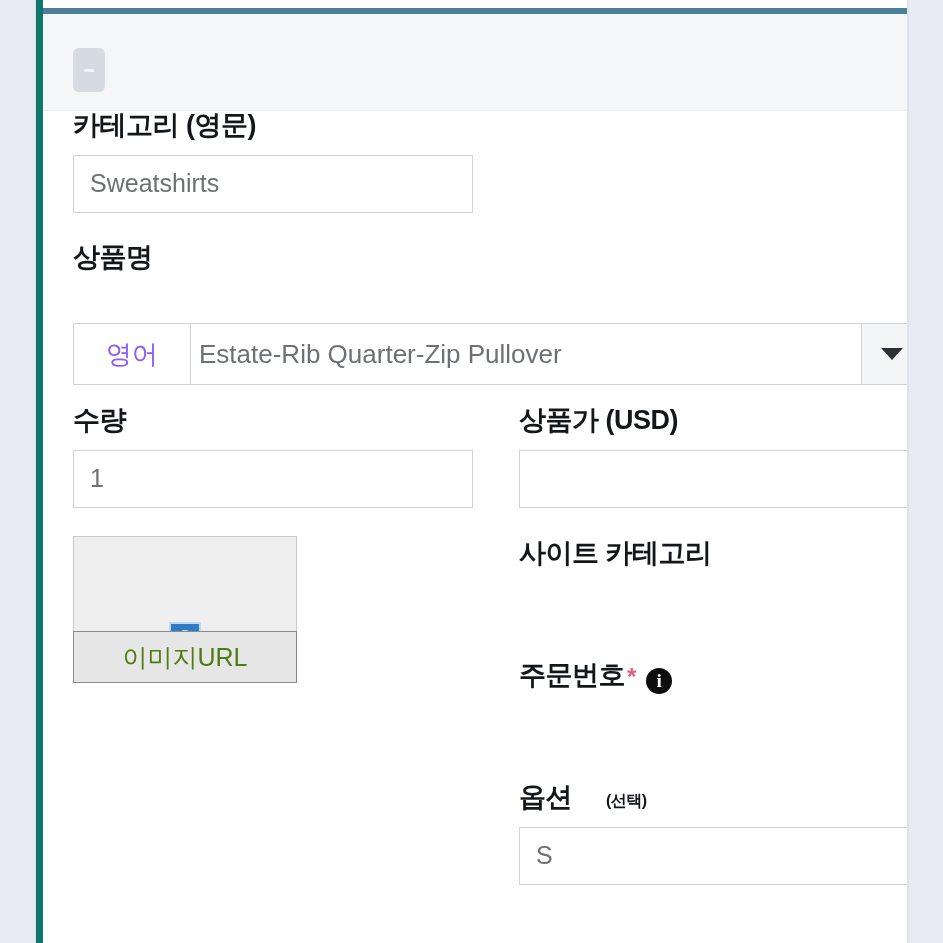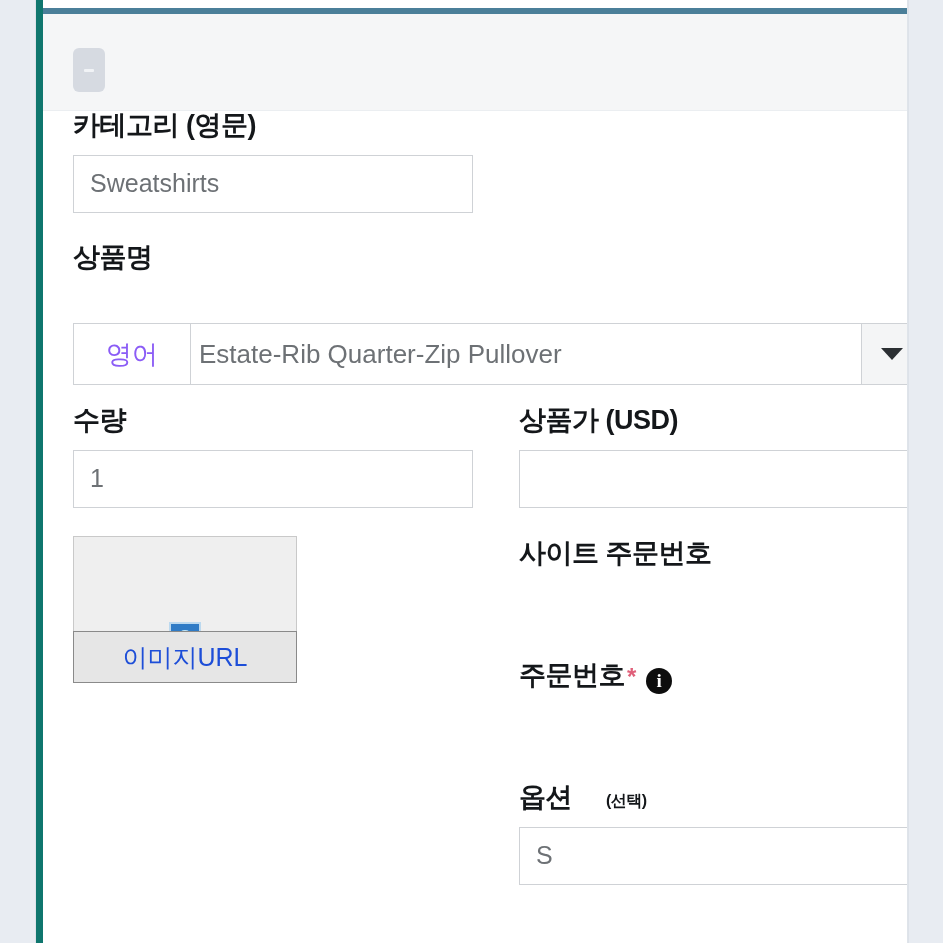--- a/index.html
+++ b/index.html
@@ -252,21 +252,21 @@
     height: 52px;
     margin-top: -8px;
     background: #e6e6e6;
     border: 1px solid #8a8a8a;
     box-sizing: border-box;
     display: flex;
     align-items: center;
     justify-content: center;
     font-family: "Liberation Sans", "DejaVu Sans", sans-serif;
     font-size: 25px;
-    color: #1d4ed8;
+    color: #4d7c0f;
     cursor: pointer;
     z-index: 2;
   }
 
   
   .gap-lbl  { height: 14px; }
   .gap-blk  { height: 30px; }
 </style>
 </head>
 <body>
@@ -326,21 +326,21 @@
 
       <div class="col-right">
 
         <div style="position:absolute; left:0; top:295px; width:404px;">
           <span class="field-label">상품가 (USD)</span>
           <div class="gap-lbl"></div>
           <input class="text-input" type="text" value="" placeholder="" style="">
         </div>
 
         <div style="position:absolute; left:0; top:428px; width:404px;">
-          <span class="field-label">사이트 주문번호</span>
+          <span class="field-label">사이트 카테고리</span>
           <div class="gap-lbl"></div>
         </div>
 
         <div style="position:absolute; left:0; top:550px; width:404px;">
           <span class="field-label">
             <span>주문번호</span><span class="req-star">*</span><span class="info-icon">i</span>
           </span>
           <div class="gap-lbl"></div>
         </div>
 

